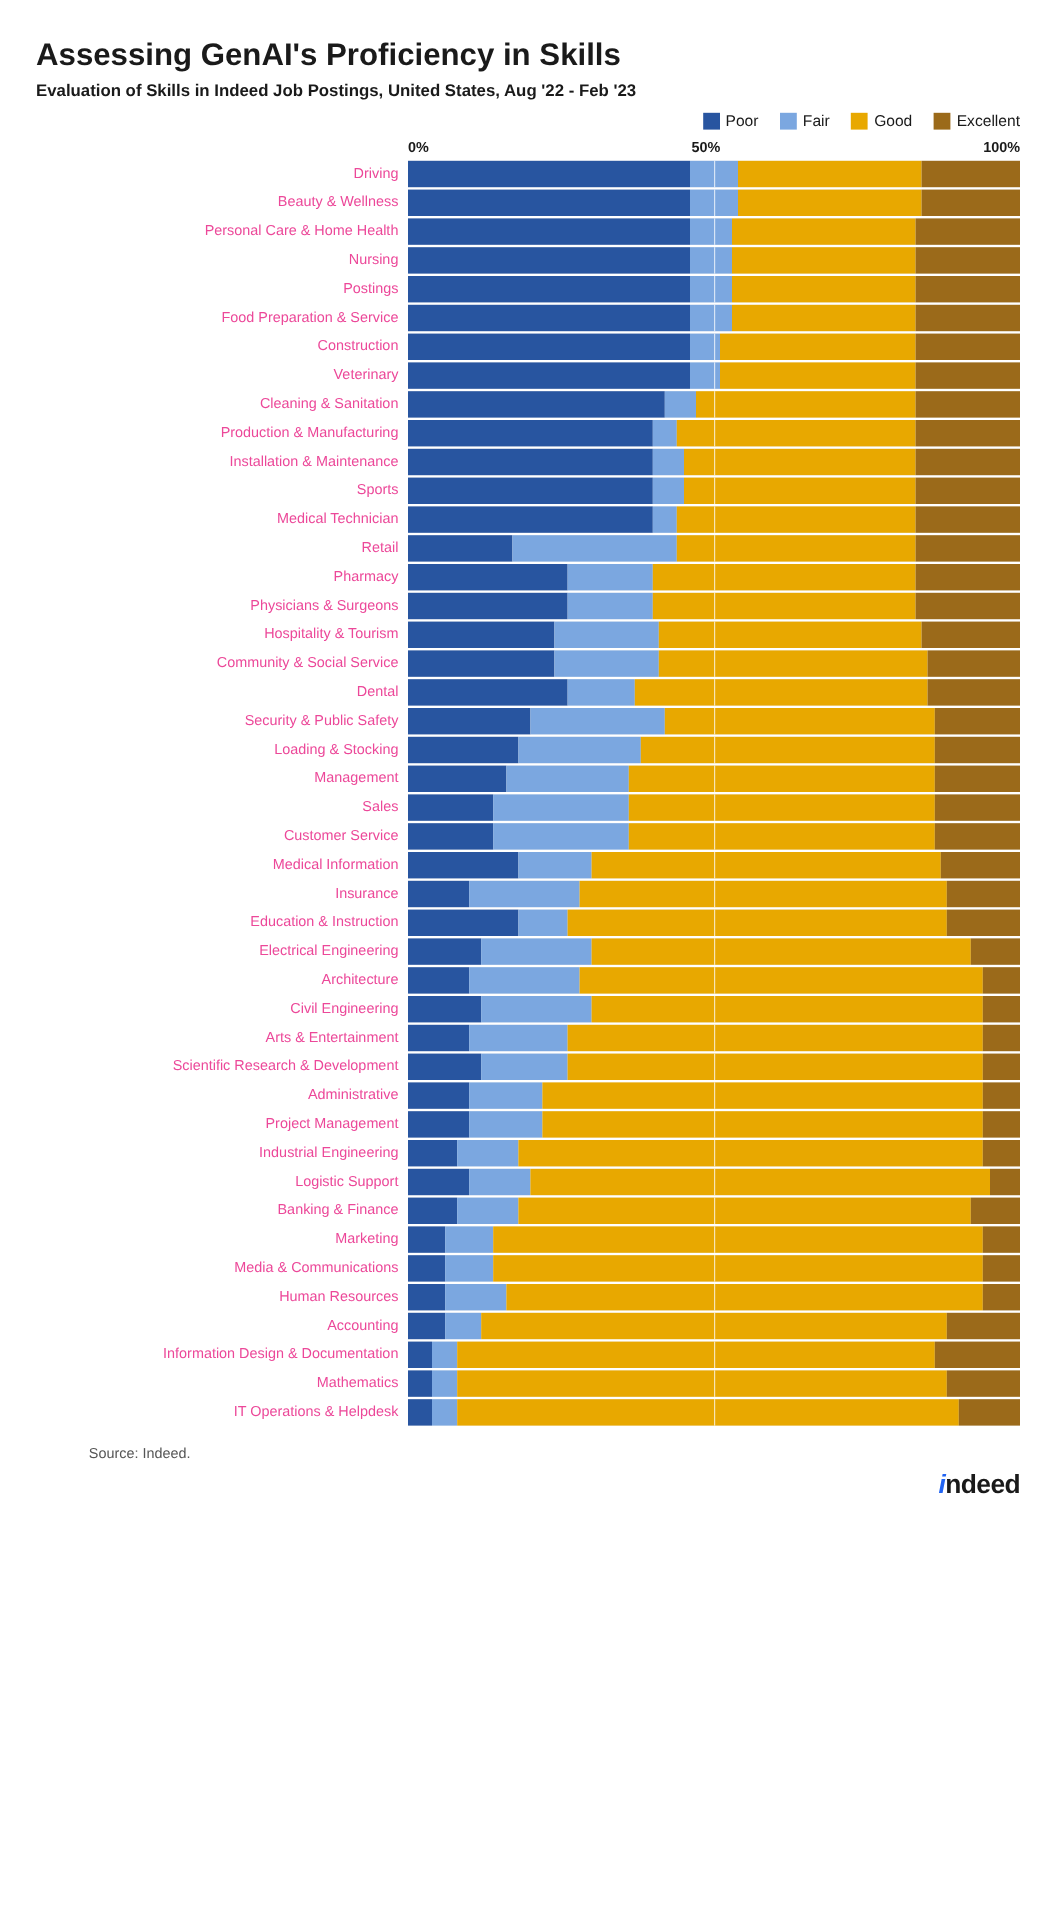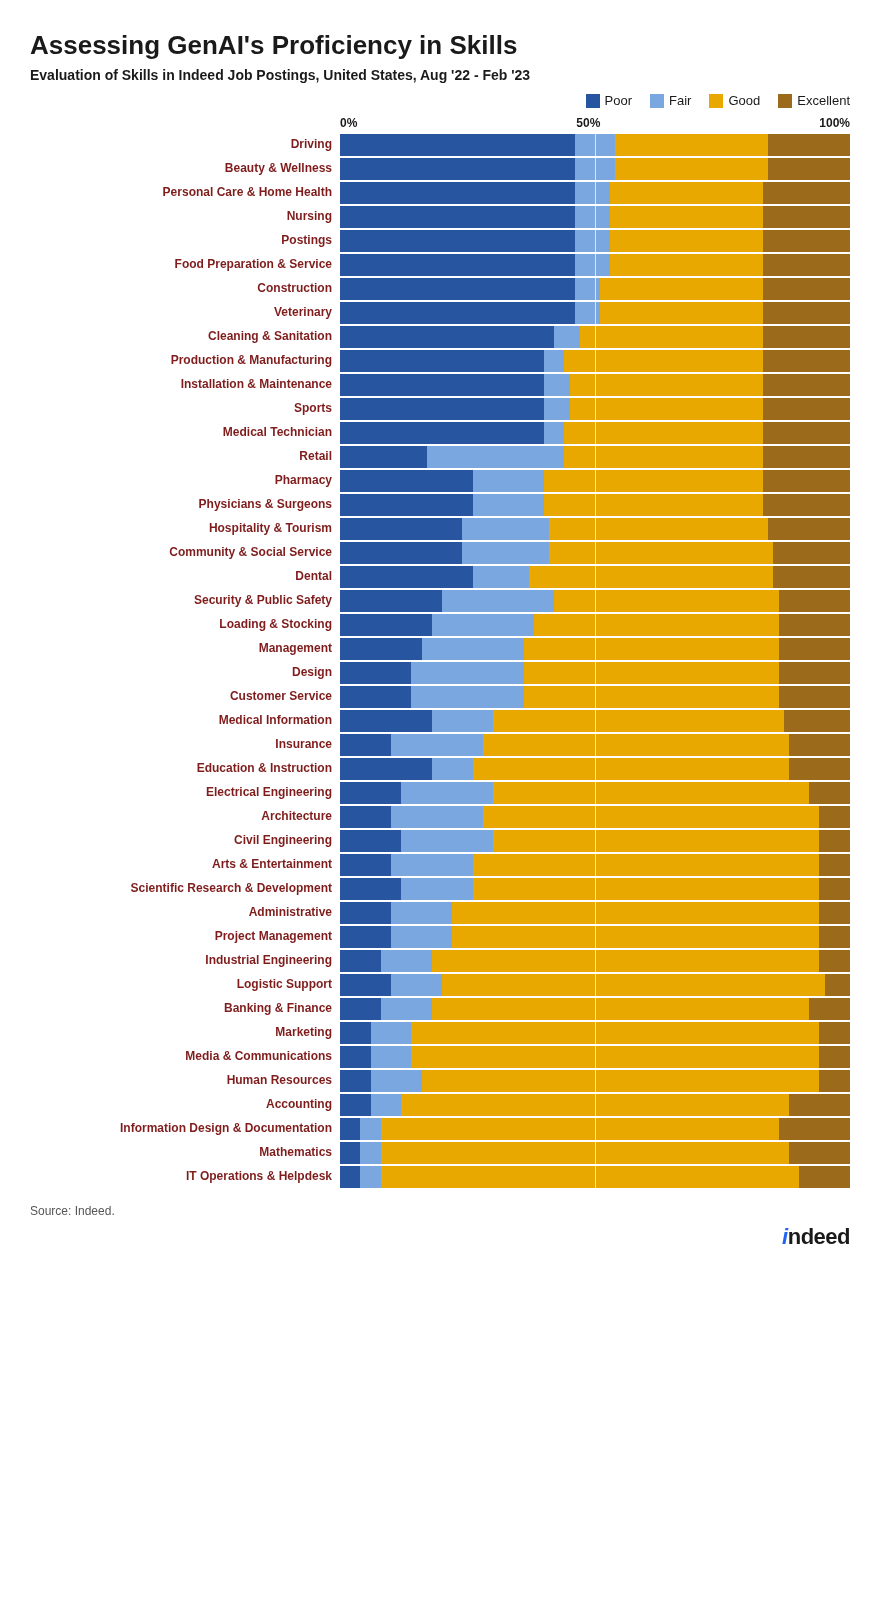--- a/index.html
+++ b/index.html
@@ -72,22 +72,22 @@
       display: flex;
       align-items: center;
       margin-bottom: 2px;
     }
     .bar-label {
       width: 310px;
       min-width: 310px;
       text-align: right;
       padding-right: 8px;
       font-size: 12px;
-      font-weight: 700;
-      color: #7f1d1d;
+      font-weight: 400;
+      color: #ec4899;
       line-height: 1.15;
     }
     .bar-container {
       width: 510px;
       height: 22px;
       display: flex;
       position: relative;
       background: #f0f0f0;
     }
     .bar-segment {
@@ -100,20 +100,21 @@
       top: 0;
       bottom: 0;
       width: 1px;
       background: rgba(255,255,255,0.7);
       z-index: 10;
     }
     .source-row {
       margin-top: 14px;
       font-size: 12px;
       color: #555;
+      margin-left: 44px;
     }
     .indeed-logo {
       display: flex;
       justify-content: flex-end;
       margin-top: 6px;
       font-size: 22px;
       font-weight: 900;
       color: #2164f3;
       font-style: italic;
       letter-spacing: -0.5px;
@@ -371,21 +372,21 @@
         <div class="bar-label">Management</div>
         <div class="bar-container">
           <div class="bar-segment" style="width: 16%; background: rgb(40, 85, 160);"></div>
           <div class="bar-segment" style="width: 20%; background: rgb(123, 167, 224);"></div>
           <div class="bar-segment" style="width: 50%; background: rgb(232, 168, 0);"></div>
           <div class="bar-segment" style="width: 14%; background: rgb(155, 106, 26);"></div>
           <div class="midline"></div>
         </div>
       </div>
       <div class="bar-row">
-        <div class="bar-label">Design</div>
+        <div class="bar-label">Sales</div>
         <div class="bar-container">
           <div class="bar-segment" style="width: 14%; background: rgb(40, 85, 160);"></div>
           <div class="bar-segment" style="width: 22%; background: rgb(123, 167, 224);"></div>
           <div class="bar-segment" style="width: 50%; background: rgb(232, 168, 0);"></div>
           <div class="bar-segment" style="width: 14%; background: rgb(155, 106, 26);"></div>
           <div class="midline"></div>
         </div>
       </div>
       <div class="bar-row">
         <div class="bar-label">Customer Service</div>

